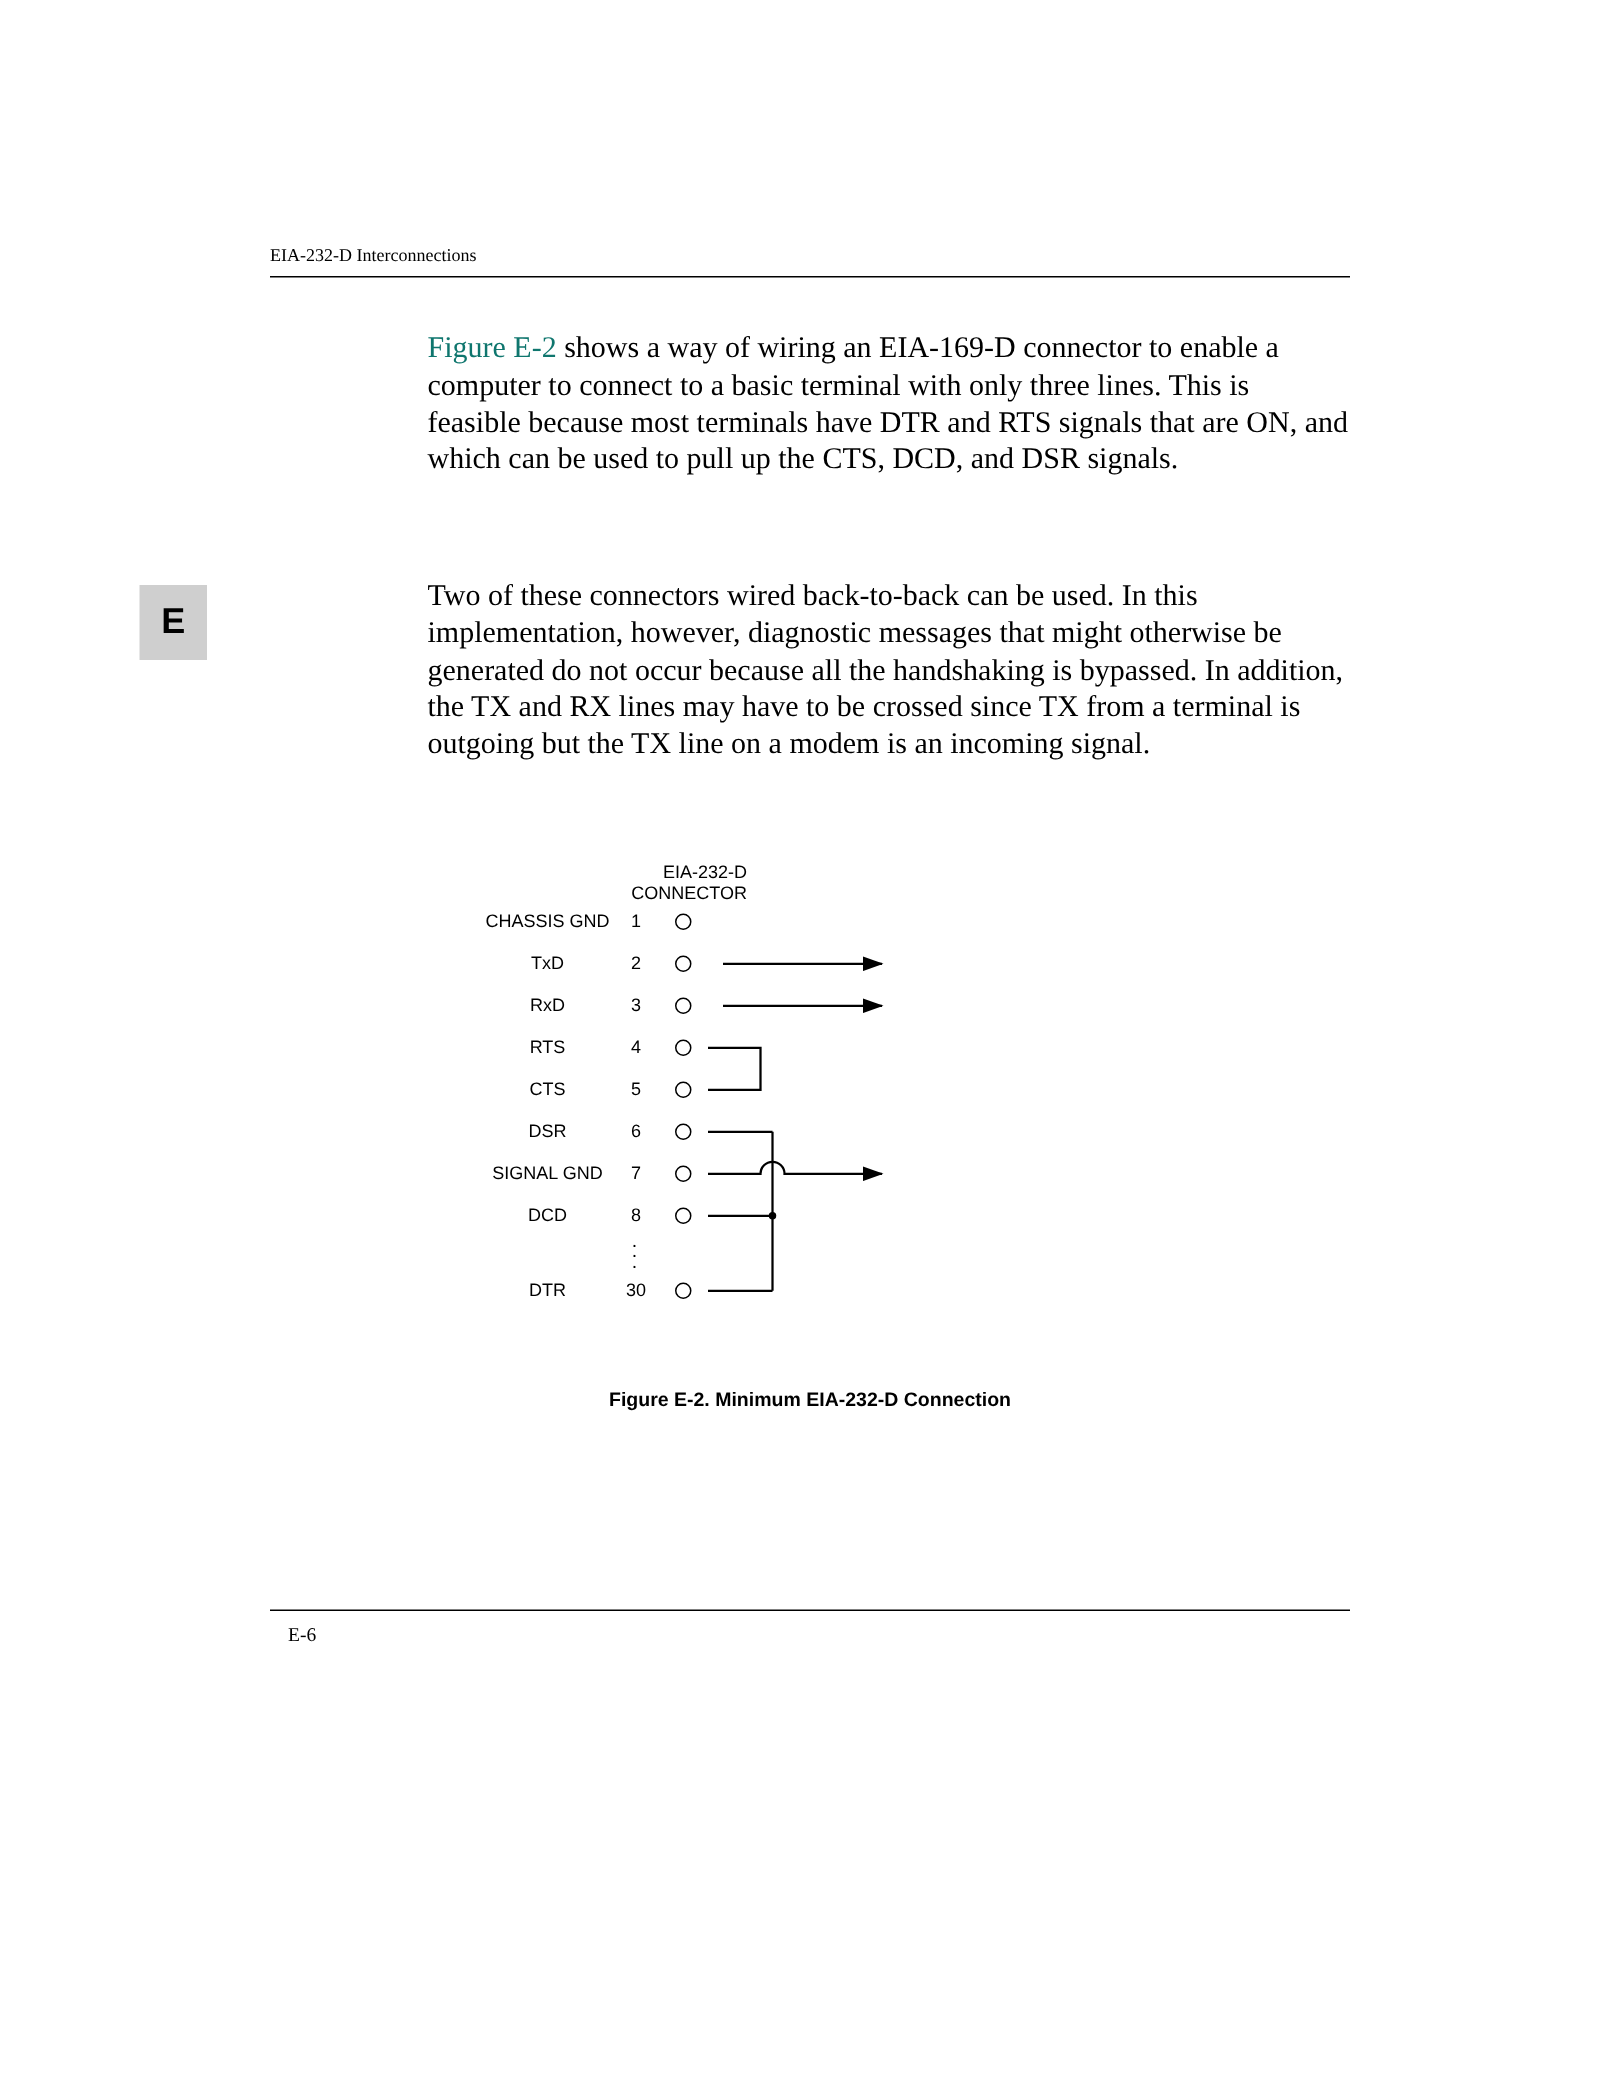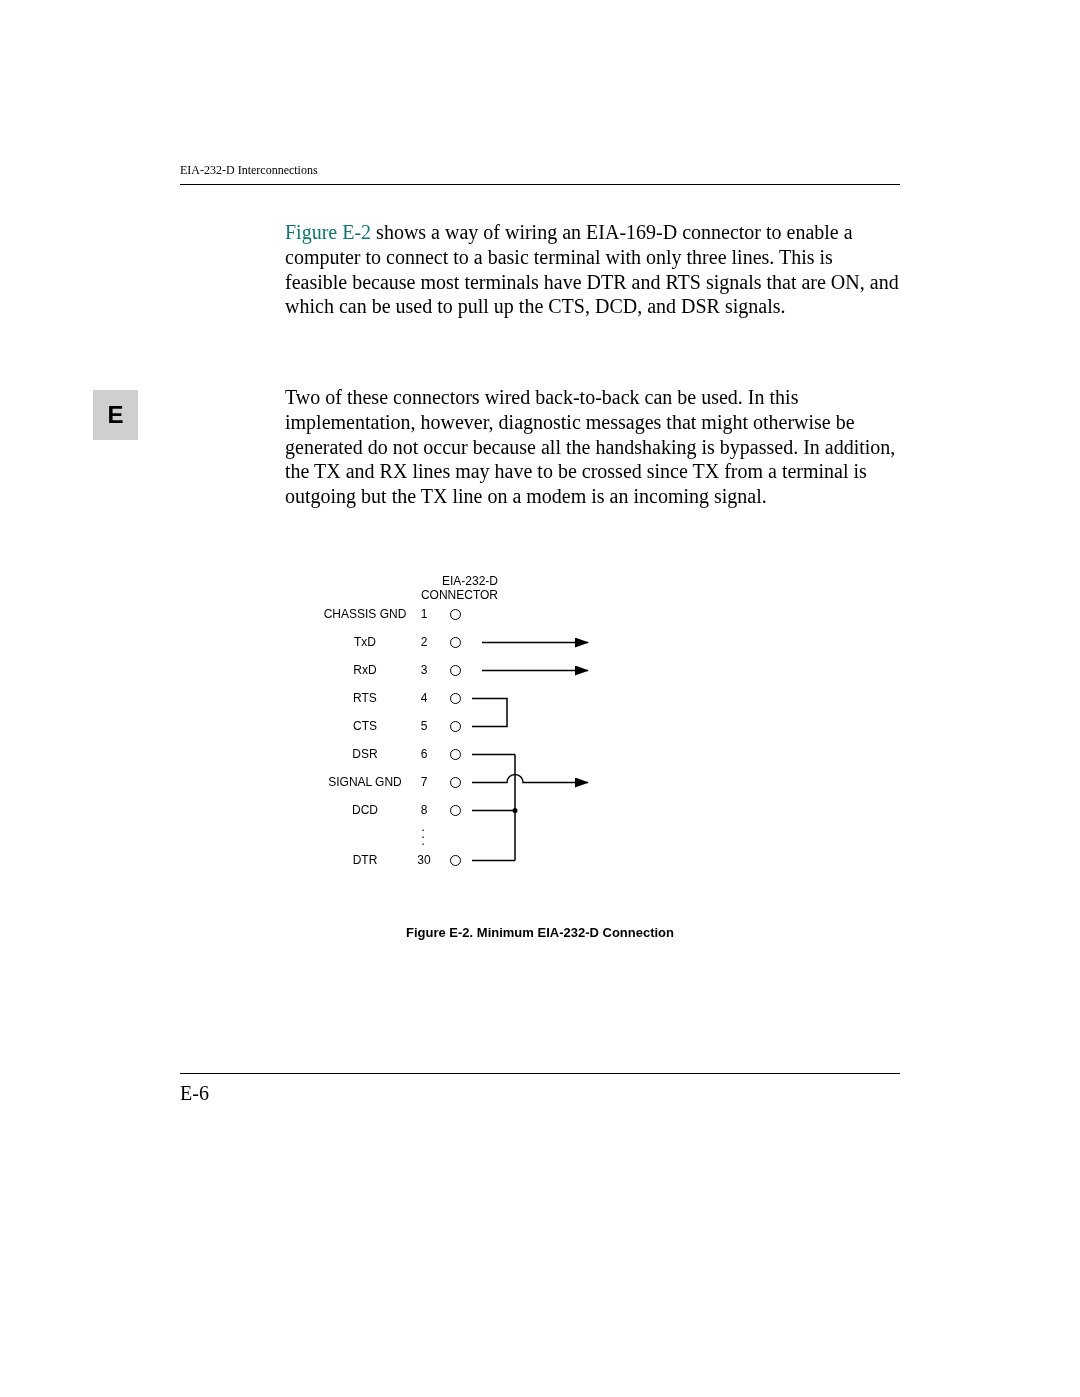--- a/index.html
+++ b/index.html
@@ -72,21 +72,22 @@
     left: 180px;
     right: 180px;
     top: 1065px;
   }
   .footer-rule {
     border: none;
     border-top: 1.5px solid #000;
     margin-bottom: 8px;
   }
   .footer-text {
-    font-size: 20px;
+    font-size: 13px;
+    margin-left: 12px;
   }
 
   
   .diagram {
     position: absolute;
     left: 310px;
     top: 575px;
     width: 400px;
     height: 320px;
     font-family: Arial, Helvetica, sans-serif;

